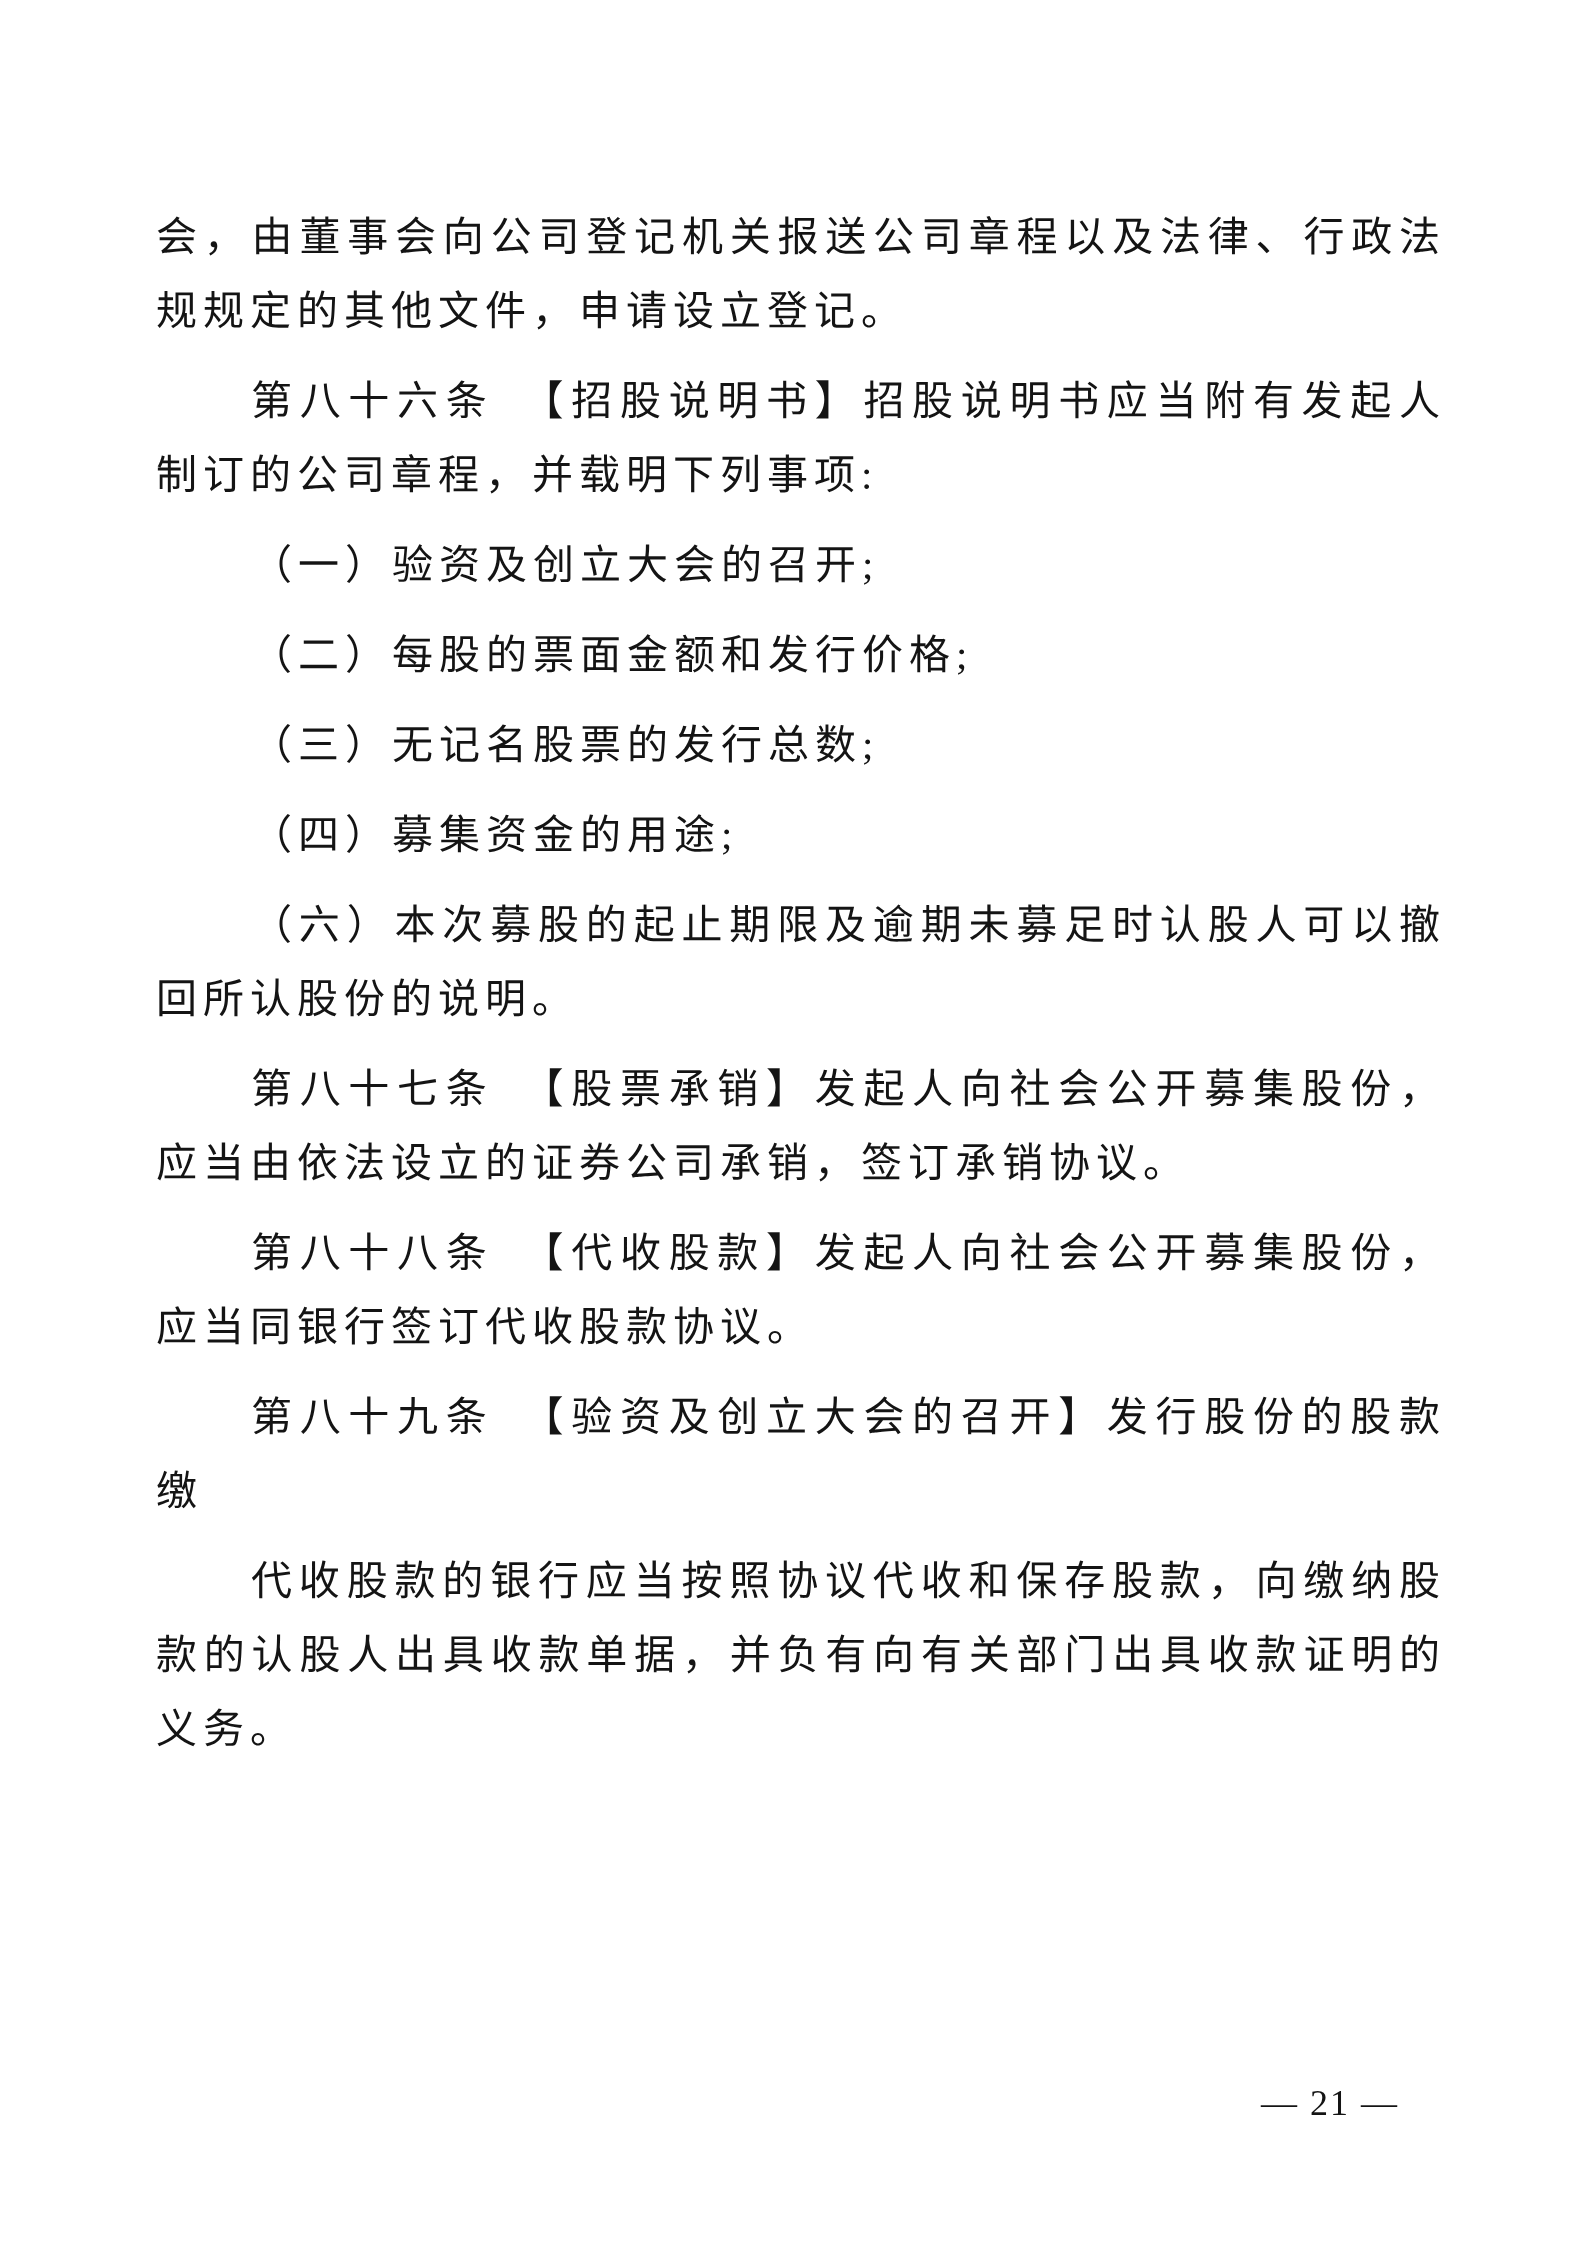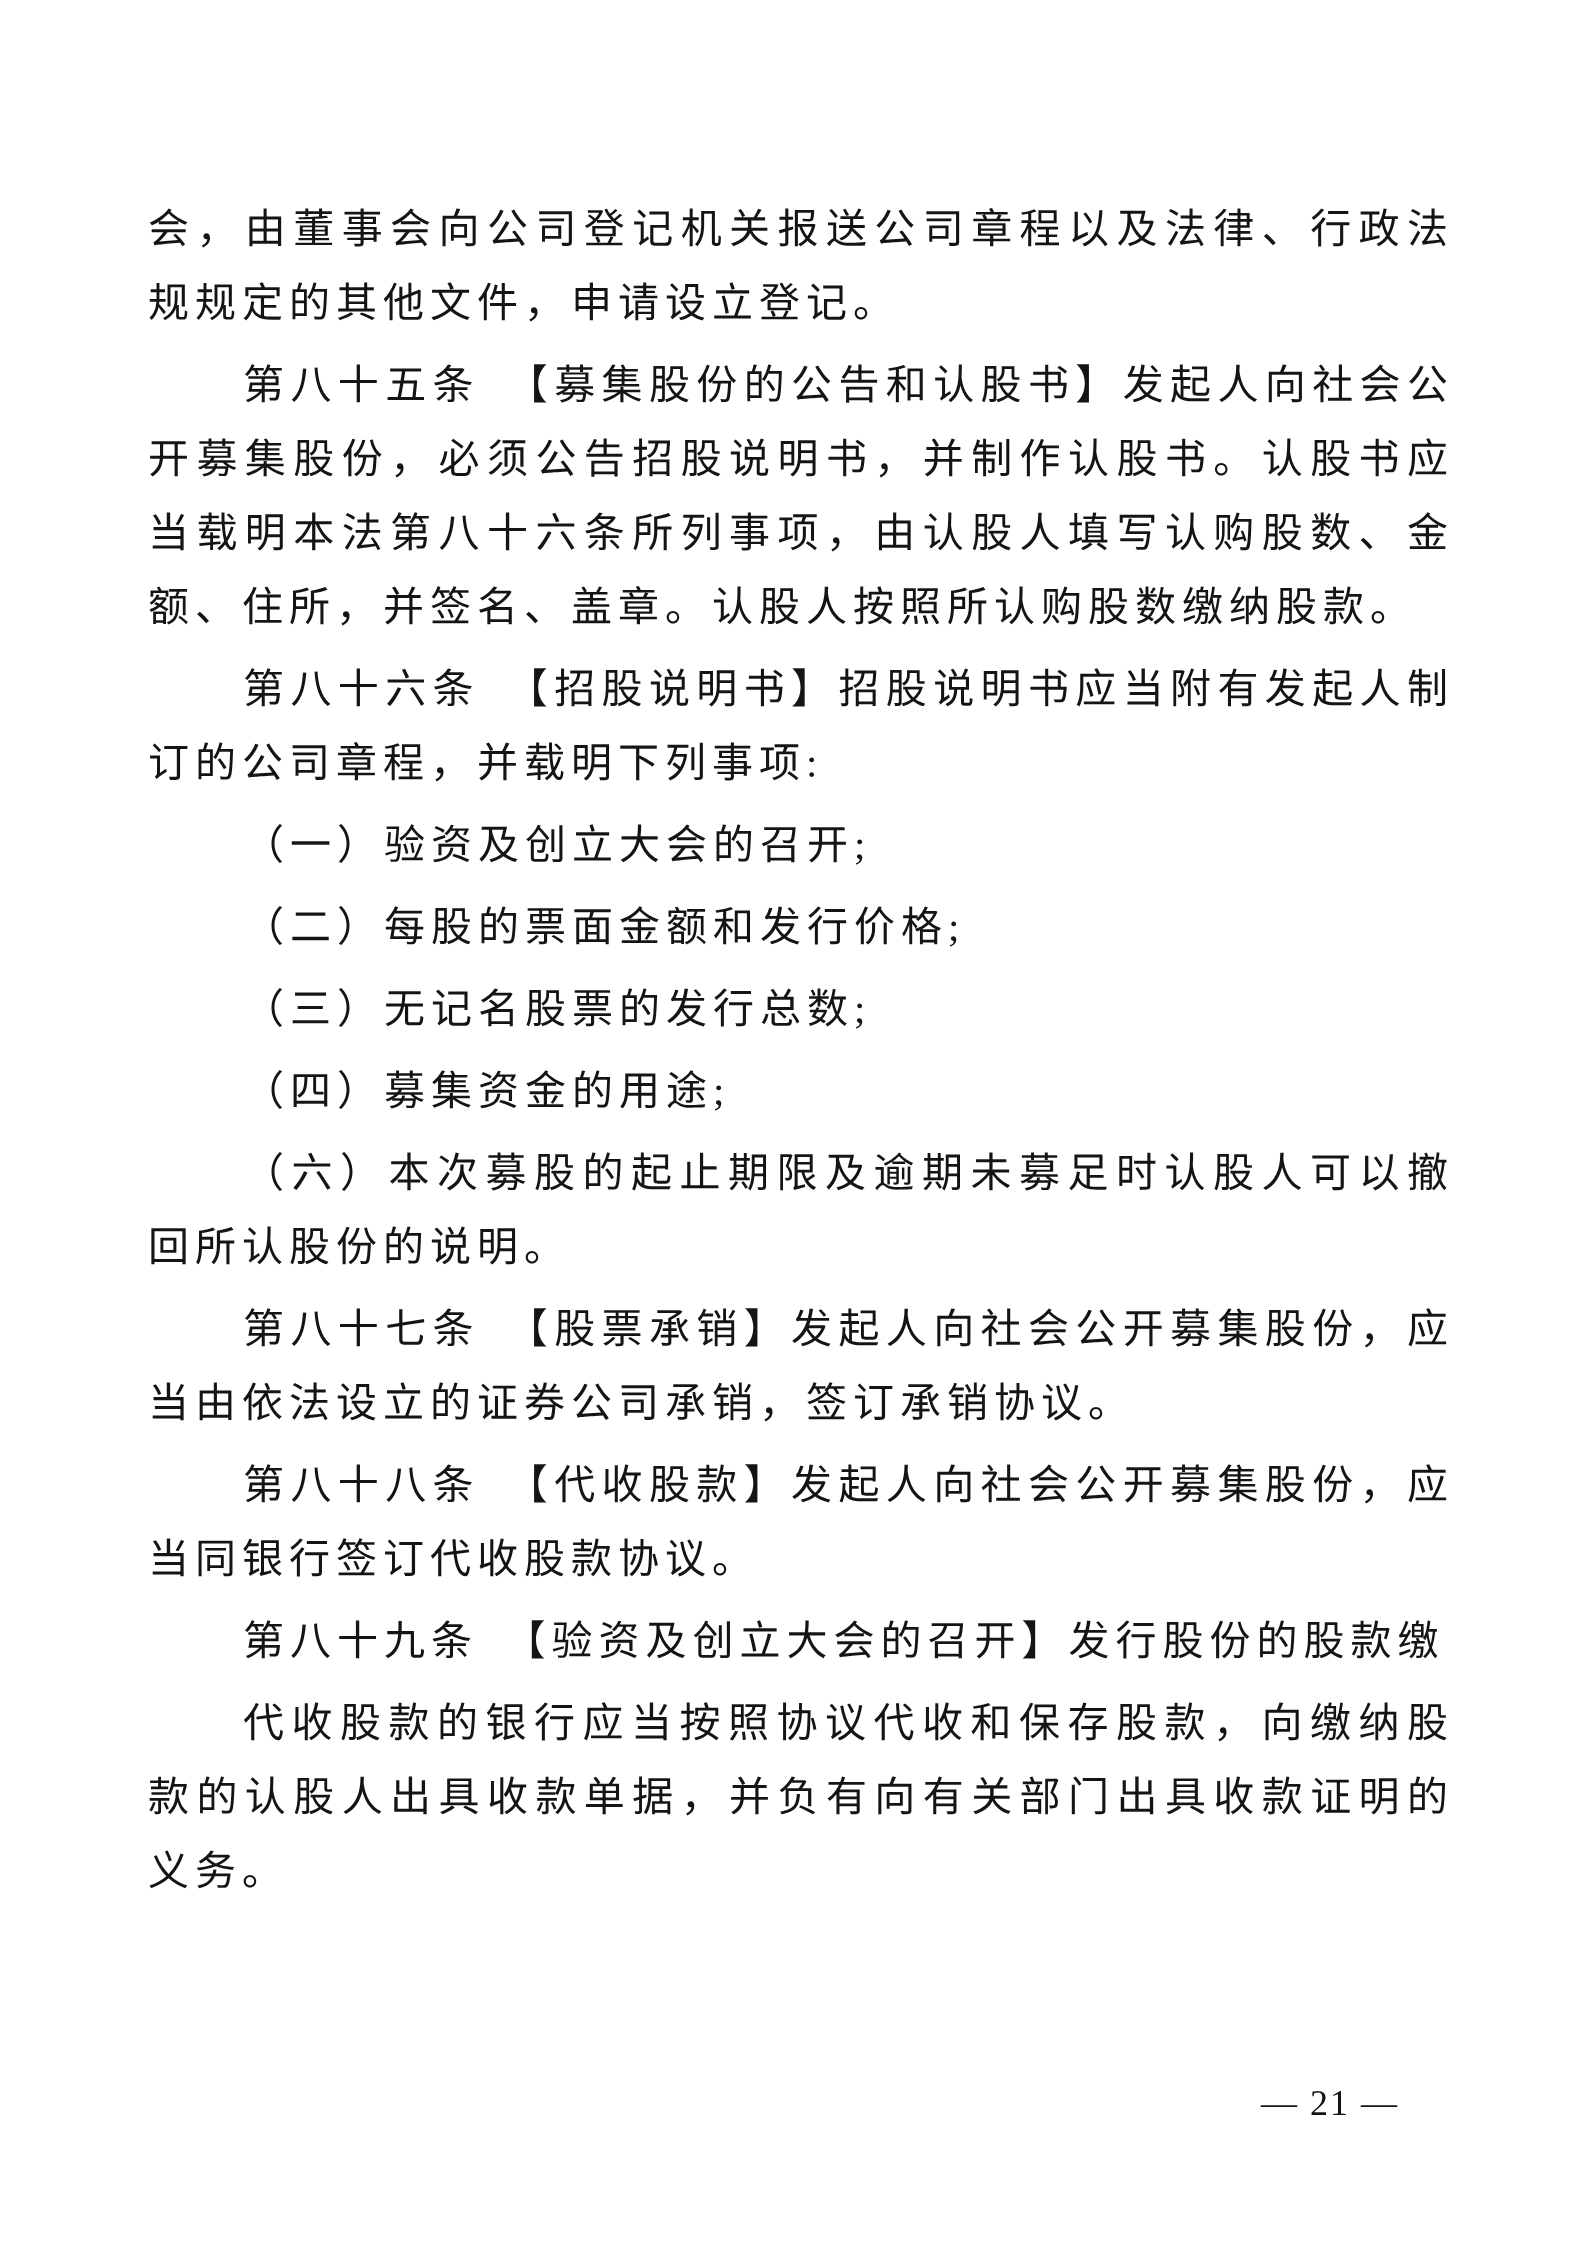--- a/index.html
+++ b/index.html
@@ -22,21 +22,21 @@
     left: 140px;
     top: 184px;
     width: 1322px;
     font-size: 41px;
     line-height: 74px;
     letter-spacing: 6px;
     text-align: justify;
     text-justify: inter-ideograph;
   }
   p.para {
-    margin: 8px;
+    margin: 16px;
     padding: 0;
   }
   p.para.indent {
     text-indent: 95px;
   }
   .doc-footer {
     position: absolute;
     top: 2082px;
     right: 188px;
     font-size: 36px;
@@ -45,21 +45,20 @@
     white-space: nowrap;
     margin-left: 8px;
   }
 </style>
 </head>
 <body>
 
 <div class="doc-page">
   <div class="doc-body">
       <p class="para">会，由董事会向公司登记机关报送公司章程以及法律、行政法规规定的其他文件，申请设立登记。</p>
-      <p class="para indent">第八十五条　【募集股份的公告和认股书】发起人向社会公开募集股份，必须公告招股说明书，并制作认股书。认股书应当载明本法第八十六条所列事项，由认股人填写认购股数、金额、住所，并签名、盖章。认股人按照所认购股数缴纳股款。</p>
       <p class="para indent">第八十六条　【招股说明书】招股说明书应当附有发起人制订的公司章程，并载明下列事项:</p>
       <p class="para indent">（一）验资及创立大会的召开;</p>
       <p class="para indent">（二）每股的票面金额和发行价格;</p>
       <p class="para indent">（三）无记名股票的发行总数;</p>
       <p class="para indent">（四）募集资金的用途;</p>
       <p class="para indent">（六）本次募股的起止期限及逾期未募足时认股人可以撤回所认股份的说明。</p>
       <p class="para indent">第八十七条　【股票承销】发起人向社会公开募集股份，应当由依法设立的证券公司承销，签订承销协议。</p>
       <p class="para indent">第八十八条　【代收股款】发起人向社会公开募集股份，应当同银行签订代收股款协议。</p>
       <p class="para indent">第八十九条　【验资及创立大会的召开】发行股份的股款缴</p>
       <p class="para indent">代收股款的银行应当按照协议代收和保存股款，向缴纳股款的认股人出具收款单据，并负有向有关部门出具收款证明的义务。</p>

